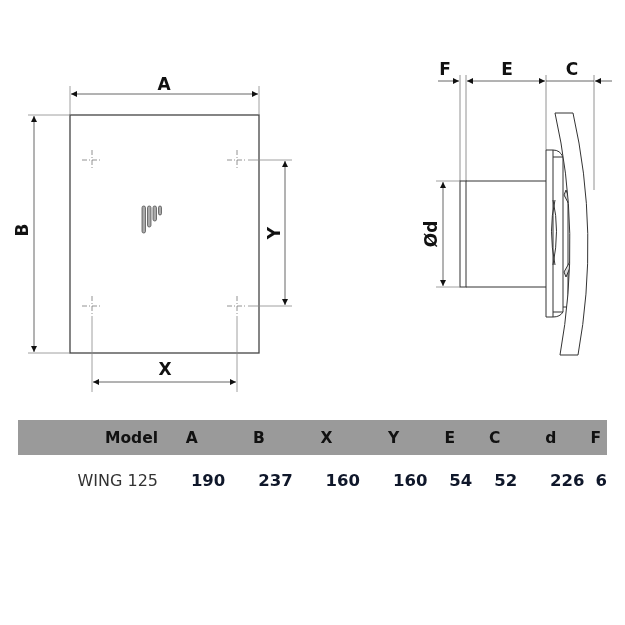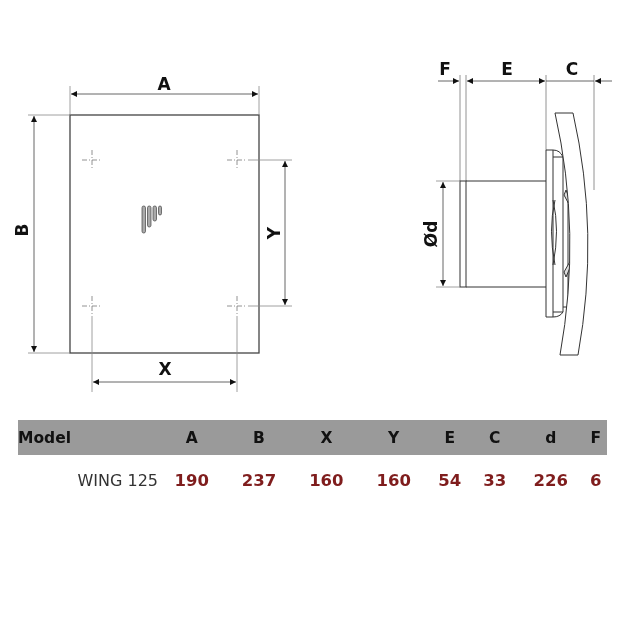--- a/index.html
+++ b/index.html
@@ -1,23 +1,23 @@
 <!DOCTYPE html>
 <html><head>
 <meta charset="utf-8">
 <style>
   html, body { margin: 0; padding: 0; background: #ffffff; }
   body { width: 625px; height: 625px; position: relative; overflow: hidden; font-family: "DejaVu Sans", sans-serif; }
   #drawing { position: absolute; left: 0; top: 0; width: 625px; height: 410px; }
   .dimlabel { font-family: "DejaVu Sans", sans-serif; font-size: 17px; font-weight: bold; fill: #111; }
   #spec-table { position: absolute; left: 18px; top: 420px; width: 589px; border-collapse: collapse; }
   #spec-table th { background: #9a9a9a; height: 35px; font-weight: bold; font-size: 15.5px; color: #111; padding: 0; text-align: center; }
-  #spec-table td { height: 50px; font-size: 16.5px; color: #7f1d1d; padding: 0; text-align: center; font-weight: bold; }
+  #spec-table td { height: 50px; font-size: 16.5px; color: #0f172a; padding: 0; text-align: right; font-weight: bold; }
   #spec-table td.model { font-weight: normal; text-align: right; padding-left: 12px; color: #333; font-size: 16px; }
-  #spec-table th.model { text-align: left; }
+  #spec-table th.model { text-align: right; }
 </style>
 </head>
 <body>
 
 <svg id="drawing" viewBox="0 0 625 410" xmlns="http://www.w3.org/2000/svg">
   <defs>
     <marker id="arr" viewBox="0 0 10 10" refX="10" refY="5" markerWidth="7" markerHeight="7" orient="auto-start-reverse">
       <path d="M0,0 L10,5 L0,10 z" fill="#111"></path>
     </marker>
   </defs>
@@ -140,18 +140,18 @@
     </tr>
   </thead>
   <tbody>
     <tr>
       <td class="model">WING 125</td>
       <td>190</td>
       <td>237</td>
       <td>160</td>
       <td>160</td>
       <td>54</td>
-      <td>33</td>
+      <td>52</td>
       <td>226</td>
       <td>6</td>
     </tr>
   </tbody>
 </table>
 
 </body></html>

